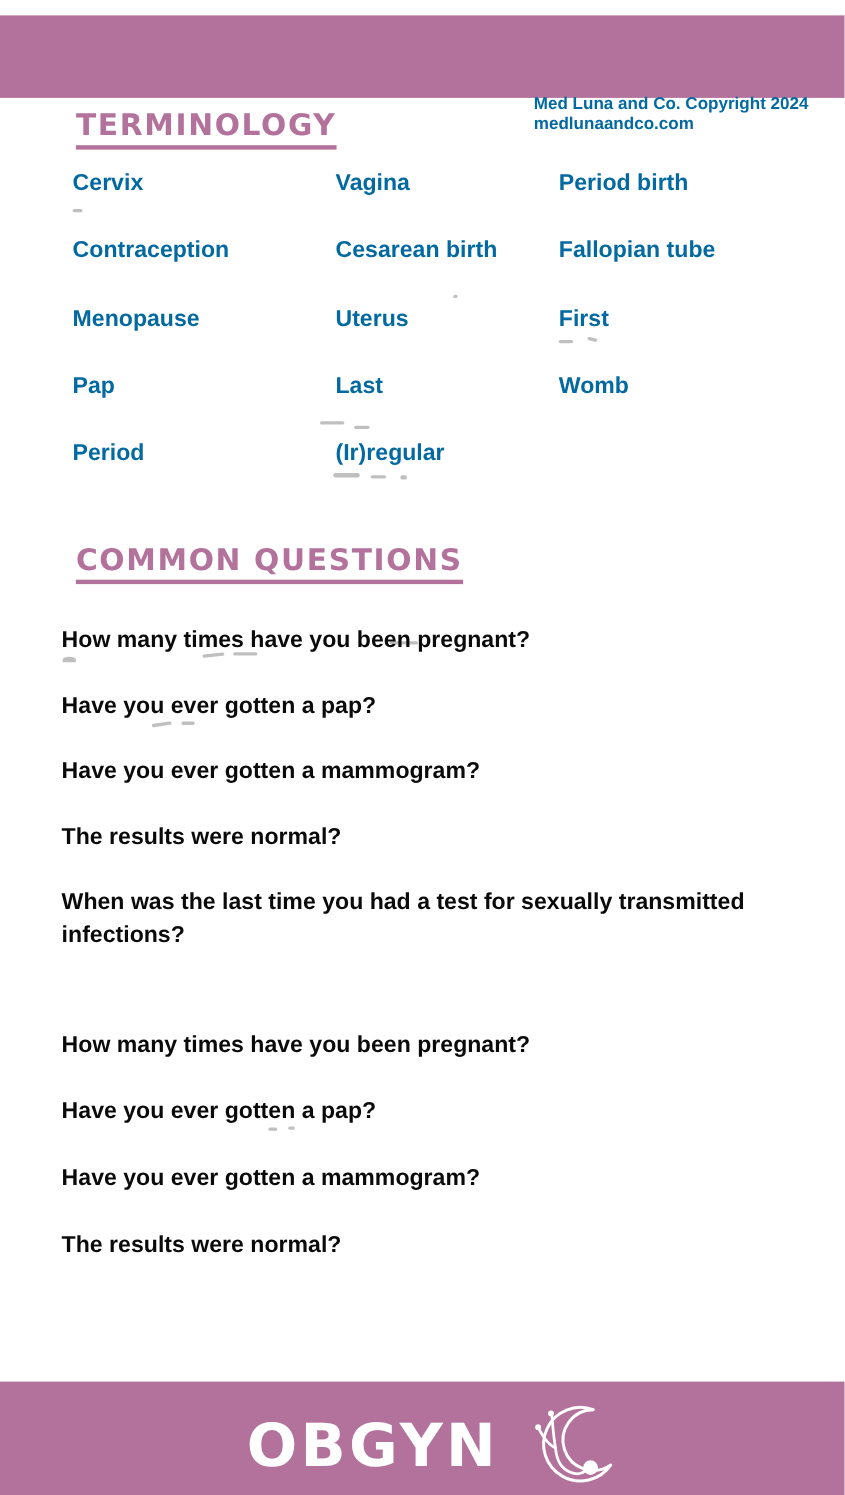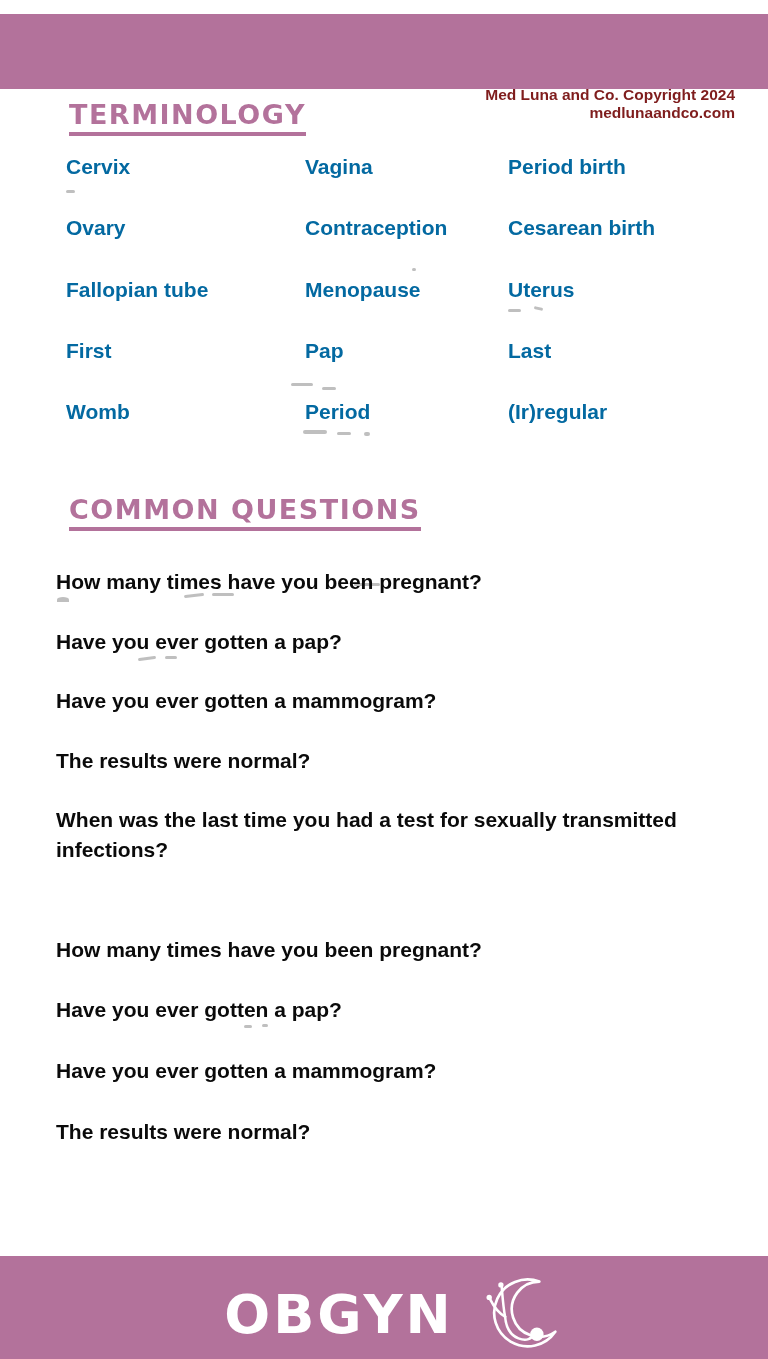--- a/index.html
+++ b/index.html
@@ -6,22 +6,22 @@
   .page{
     position:relative;width:768px;height:1359px;overflow:hidden;
     background:#ffffff;font-family:"Liberation Sans",sans-serif;
   }
   .bar{position:absolute;left:0;width:768px;background:#b3729b;margin-top:14px;}
   .bar.top{top:0;height:75px;}
   .bar.bottom{top:1242px;height:117px;display:flex;align-items:center;justify-content:center;transform:none;}
   .bottom-inner{display:flex;align-items:center;gap:26px;transform:translateX(14px);}
 
   .copyright{
-    position:absolute;top:86px;right:33px;text-align:right;
-    font-weight:bold;font-size:15.5px;line-height:18px;color:#7f1d1d;
+    position:absolute;top:86px;right:33px;
+    font-weight:bold;font-size:15.5px;line-height:18px;color:#0369a1;
   }
 
   .section-heading{
     position:absolute;left:69px;
     font-family:"DejaVu Sans",sans-serif;font-weight:bold;
     font-size:27px;letter-spacing:1.5px;color:#b3729b;
     border-bottom:4.5px solid #b3729b;padding-bottom:3px;line-height:1.05;
     display:inline-block;
   }
   #term-heading{top:101px;}
@@ -62,21 +62,20 @@
     <div>Med Luna and Co. Copyright 2024</div>
     <div>medlunaandco.com</div>
   </div>
 
   <div class="section-heading" id="term-heading">TERMINOLOGY</div>
 
   <div class="term-grid">
     <span class="term">Cervix</span>
     <span class="term">Vagina</span>
     <span class="term">Period birth</span>
-    <span class="term">Ovary</span>
     <span class="term">Contraception</span>
     <span class="term">Cesarean birth</span>
     <span class="term">Fallopian tube</span>
     <span class="term">Menopause</span>
     <span class="term">Uterus</span>
     <span class="term">First</span>
     <span class="term">Pap</span>
     <span class="term">Last</span>
     <span class="term">Womb</span>
     <span class="term">Period</span>

